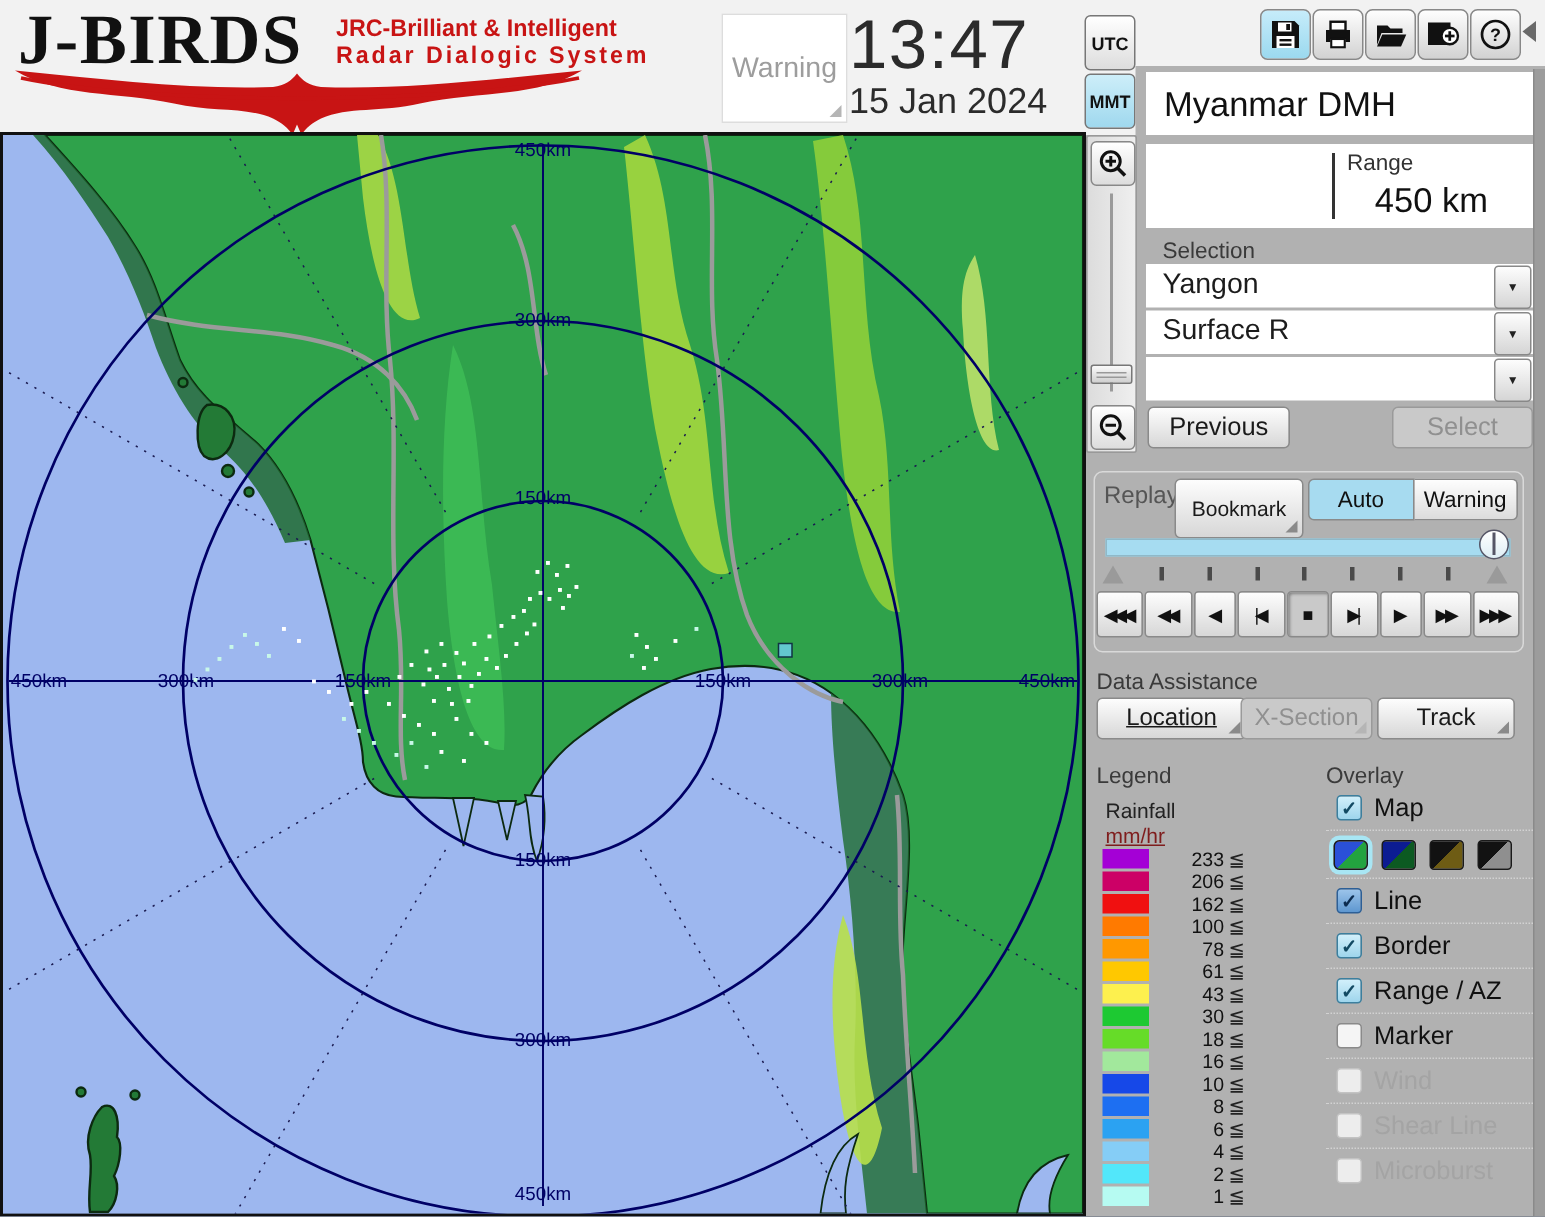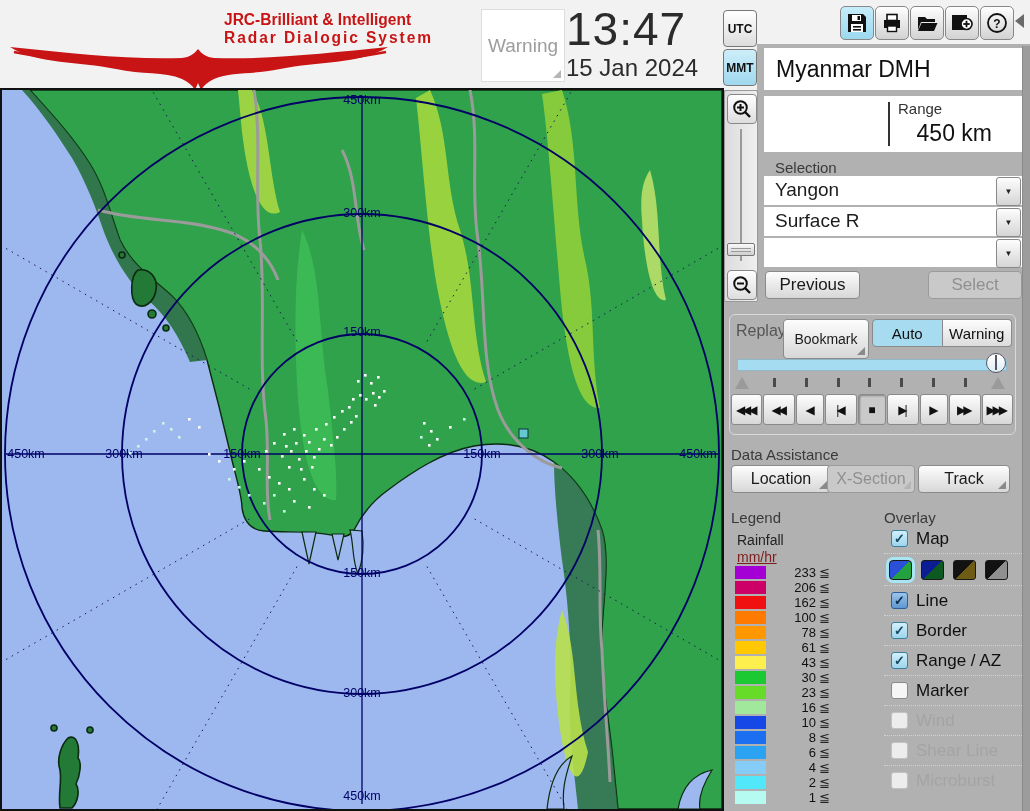--- a/index.html
+++ b/index.html
@@ -74,21 +74,21 @@
   #ticks{flex:1;display:flex;justify-content:space-between;align-items:flex-end;padding:0 24px 2px 24px;}
   .tick{width:3px;height:9px;background:#4a4a4a;}
   #transport{left:731px;top:394px;width:282px;height:31px;display:flex;gap:1px;}
   .tbtn{flex:1;border:1px solid #8a8a8a;border-radius:3px;background:linear-gradient(#fdfdfd,#d7d7d7);
       display:flex;align-items:center;justify-content:center;font-size:12px;color:#111;
       letter-spacing:-3px;padding-right:3px;box-sizing:border-box;}
   .tbtn.active{background:#c9c9c9;box-shadow:inset 1px 1px 2px rgba(0,0,0,.35);}
   
   #da-label{left:731px;top:446px;}
   .dabtn{top:465px;height:28px;font-size:16px;position:absolute;}
-  #da-0{left:731px;width:100px;} #da-1{left:827px;width:88px;} #da-2{left:918px;width:92px;}
+  #da-0{left:731px;width:100px;text-decoration:underline;} #da-1{left:827px;width:88px;} #da-2{left:918px;width:92px;}
   
   #legend-title{left:731px;top:509px;}
   #legend-unit1{left:737px;top:532px;font-size:14px;color:#222;}
   #legend-unit2{left:737px;top:549px;font-size:14px;color:#7f1d1d;text-decoration:underline;}
   #legend-entries{left:735px;top:565px;width:120px;}
   .legend-row{height:15px;position:relative;}
   .legend-sw{position:absolute;left:0;top:1px;width:31px;height:13px;}
   .legend-val{position:absolute;left:37px;top:0px;width:44px;text-align:right;font-size:13px;color:#111;}
   .legend-cmp{position:absolute;left:84px;top:0px;font-size:13px;color:#222;}
   
@@ -119,20 +119,21 @@
       background:linear-gradient(#fafafa,#cfcfcf);box-sizing:border-box;}
   #zoom-handle:after{content:"";position:absolute;left:3px;top:4px;right:3px;height:1px;background:#999;
       box-shadow:0 3px 0 #999;}
 </style>
 </head>
 <body>
 
 <div id="app">
 
   <div id="header" class="abs">
+    <div id="logo-title" class="abs">J-BIRDS</div>
     <div id="tag1" class="abs tagline">JRC-Brilliant &amp; Intelligent</div>
     <div id="tag2" class="abs tagline">Radar Dialogic System</div>
     <svg id="eagle" class="abs" width="384" height="44" viewBox="0 0 384 44">
       <path fill="#c81414" d="M190,3 C194,8 198,11 206,12 C258,14 320,7 380,1 C350,19 310,15 272,23
         C246,29 224,25 206,33 C200,36 196,39 193,44 L190,37 L187,44 C184,39 180,36 174,33
         C156,25 134,29 108,23 C70,15 32,19 2,1 C62,7 122,14 174,12 C182,11 186,8 190,3 Z"></path>
       <path fill="none" stroke="#c81414" stroke-width="2.5" d="M6,6 C90,24 290,24 378,6"></path>
     </svg>
 
     <div id="warning-btn" class="abs">
@@ -304,21 +305,21 @@
         <span class="legend-val">43</span>
         <span class="legend-cmp">≦</span>
       </div>
       <div class="legend-row">
         <span class="legend-sw" style="background: rgb(29, 201, 50);"></span>
         <span class="legend-val">30</span>
         <span class="legend-cmp">≦</span>
       </div>
       <div class="legend-row">
         <span class="legend-sw" style="background: rgb(102, 220, 40);"></span>
-        <span class="legend-val">23</span>
+        <span class="legend-val">18</span>
         <span class="legend-cmp">≦</span>
       </div>
       <div class="legend-row">
         <span class="legend-sw" style="background: rgb(162, 232, 156);"></span>
         <span class="legend-val">16</span>
         <span class="legend-cmp">≦</span>
       </div>
       <div class="legend-row">
         <span class="legend-sw" style="background: rgb(22, 72, 232);"></span>
         <span class="legend-val">10</span>

